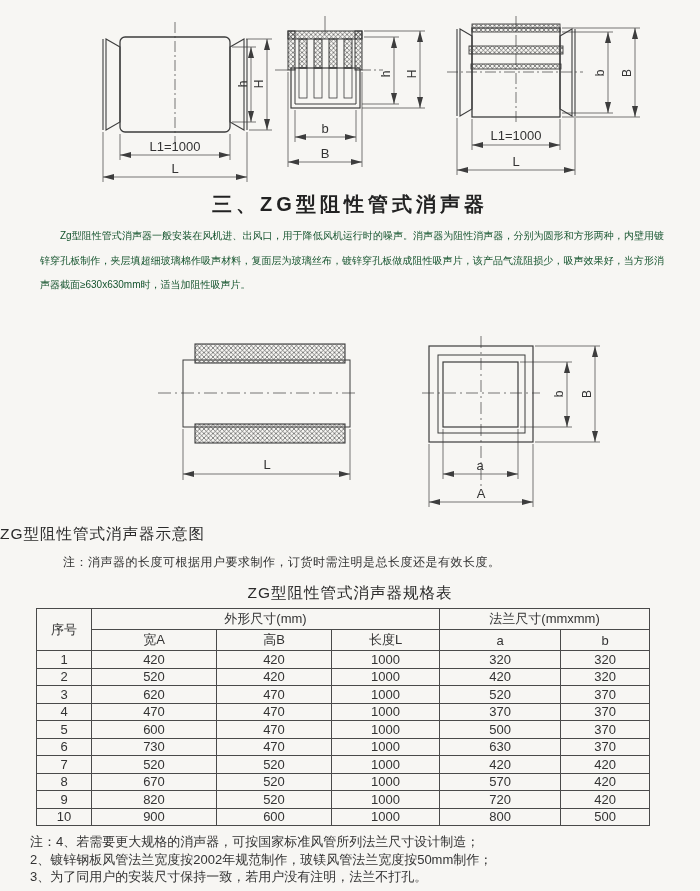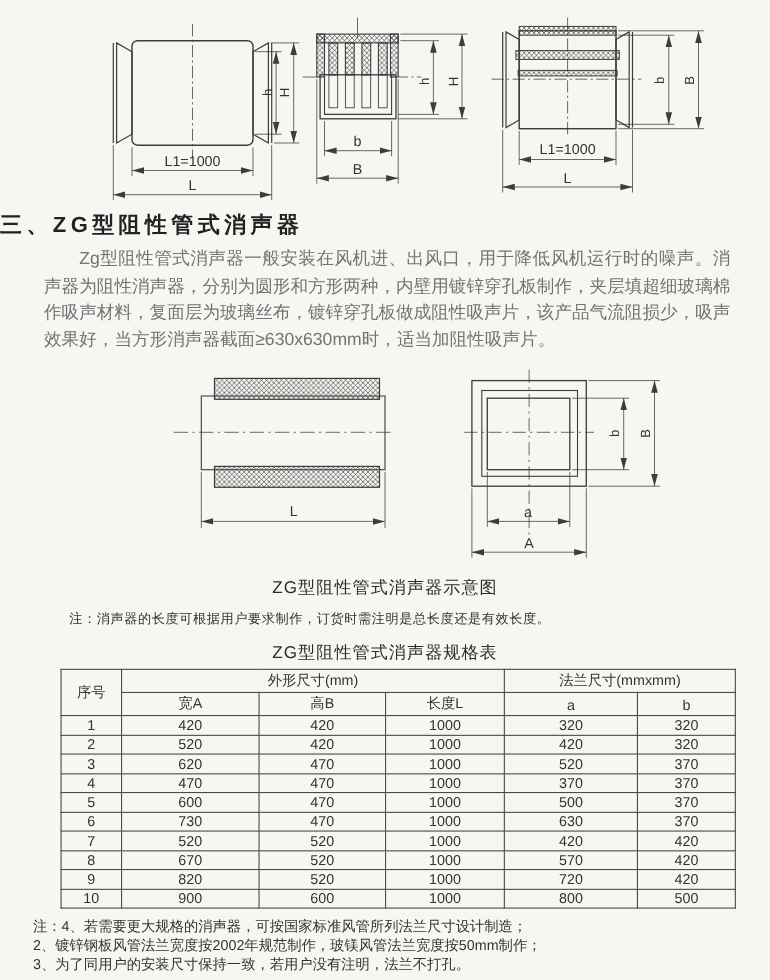--- a/index.html
+++ b/index.html
@@ -5,42 +5,42 @@
   html,body{margin:0;padding:0;}
   body{
     width:700px;height:891px;position:relative;
     background:#f7f6f3;
     font-family:"Liberation Sans","DejaVu Sans",sans-serif;
     color:#2e2e2e;overflow:hidden;
   }
   .abs{position:absolute;}
   svg text{fill:#333;font-family:"Liberation Sans","DejaVu Sans",sans-serif;}
   .heading{
-    left:0;right:0;top:191px;text-align:left;
+    left:0;right:0;top:191px;text-align:center;
     font-size:20px;font-weight:bold;letter-spacing:4px;color:#222;
   }
   .para{
     left:40px;right:36px;top:224px;
-    font-size:16px;line-height:24.6px;
+    font-size:10px;line-height:24.6px;
     text-align:justify;text-justify:inter-character;
-    text-indent:2em;color:#737373;
+    text-indent:2em;color:#14532d;
   }
   .caption{
-    left:0;right:0;top:524px;text-align:center;
+    left:0;right:0;top:524px;text-align:left;
     font-size:15.5px;letter-spacing:1px;color:#2b2b2b;
   }
   .mid-note{
     left:63px;top:554px;font-size:12px;color:#333;letter-spacing:0.5px;
   }
   .tbl-title{
     left:0;right:0;top:583px;text-align:center;
     font-size:15.5px;letter-spacing:1px;color:#2b2b2b;
   }
   table.spec{
-    position:absolute;left:55px;top:608px;width:613px;
+    position:absolute;left:36px;top:608px;width:613px;
     border-collapse:collapse;table-layout:fixed;
   }
   table.spec th,table.spec td{
     border:1px solid #4a4a4a;text-align:center;vertical-align:middle;
     font-size:13px;font-weight:normal;color:#333;padding:0;
   }
   table.spec thead tr{height:21px;}
   table.spec tbody tr{height:17.5px;}
   .footnotes{
     left:30px;top:833px;font-size:13px;line-height:17.5px;color:#333;

